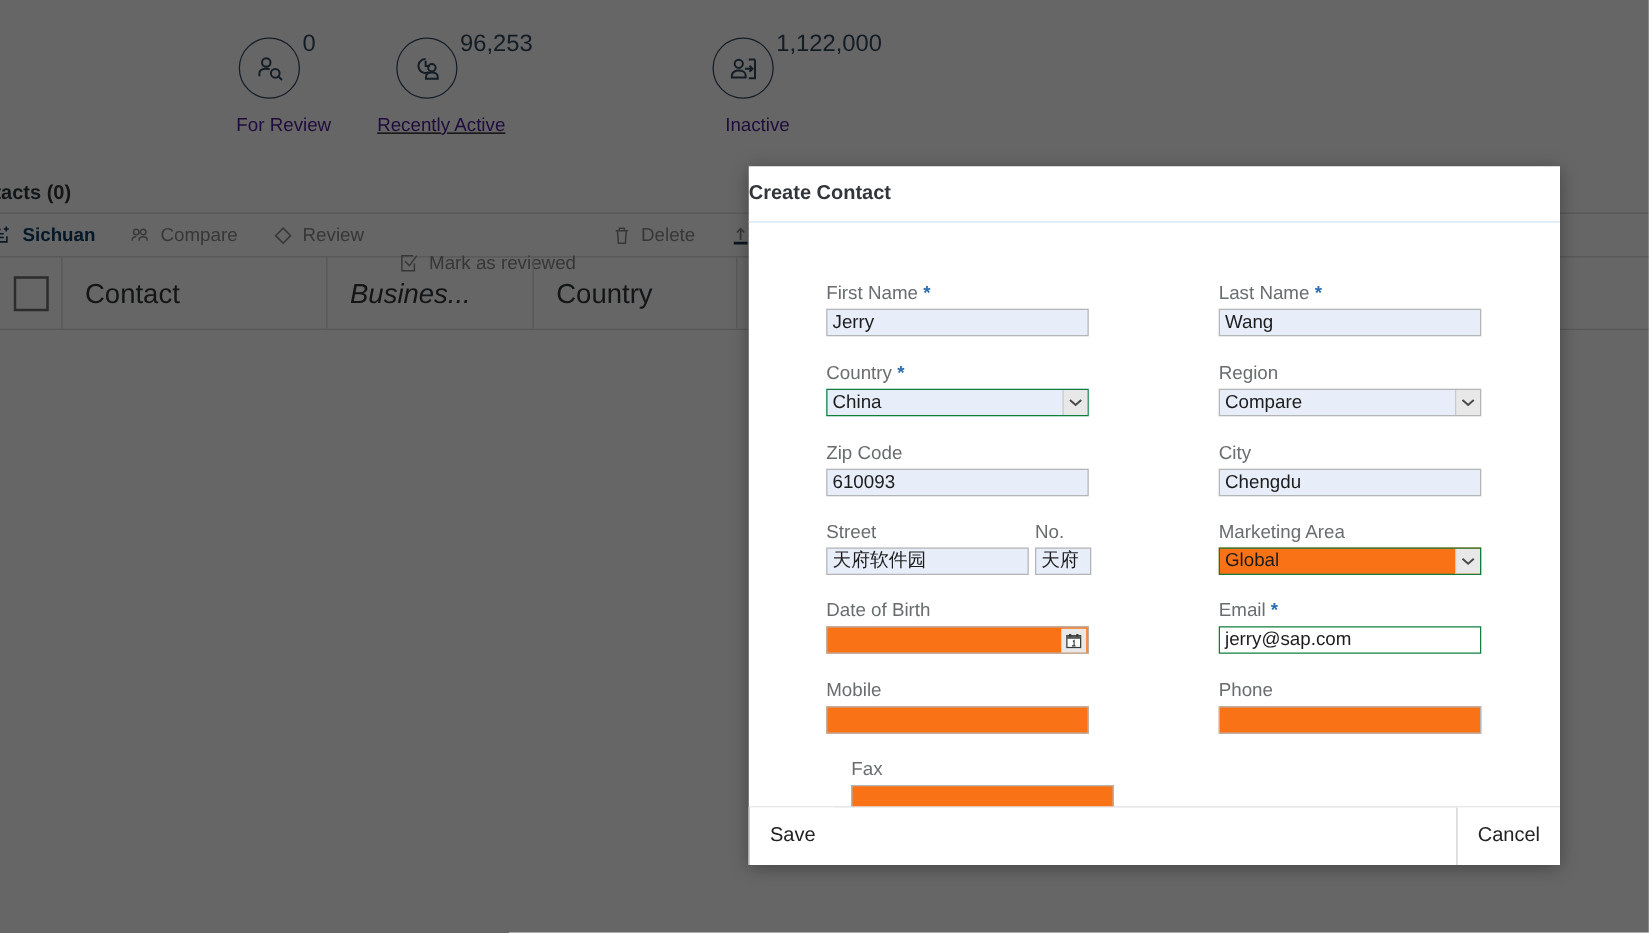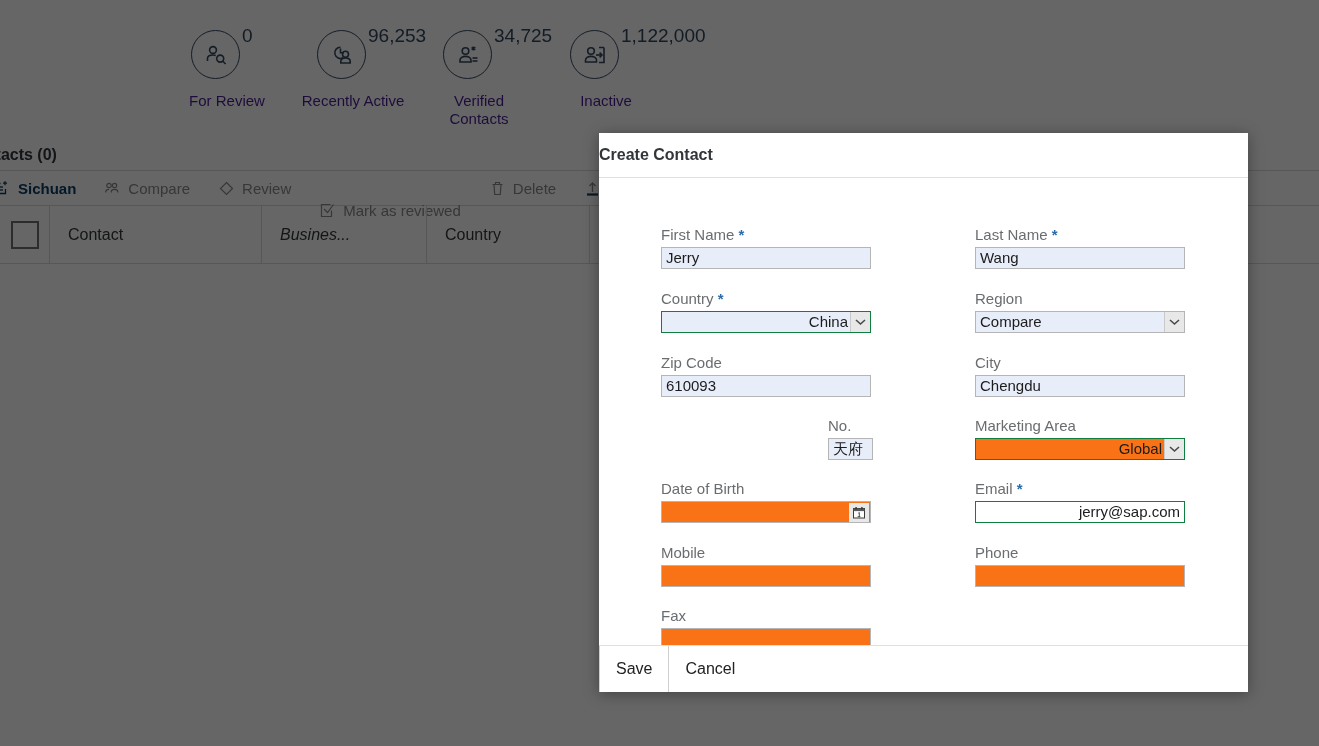--- a/index.html
+++ b/index.html
@@ -106,21 +106,21 @@
     position: absolute;
     left: 0; top: 206px;
     width: 1319px; height: 58px;
     display: flex;
     border-bottom: 1px solid #d9d9d9;
   }
   .th {
     display: flex;
     align-items: center;
     padding-left: 18px;
-    font-size: 16px;
+    font-size: 22px;
     color: #32363a;
     border-right: 1px solid #d9d9d9;
     overflow: hidden;
     white-space: nowrap;
   }
   .th-check {
     width: 50px;
     display: flex;
     align-items: center;
     justify-content: center;
@@ -171,21 +171,21 @@
     flex: 1 1 auto;
     position: relative;
     padding: 14px 0 0 0;
     overflow: hidden;
   }
   .dlg-footer {
     flex: 0 0 auto;
     height: 47px;
     border-top: 1px solid #e0e0e0;
     display: flex;
-    justify-content: flex-start;
+    justify-content: space-between;
     align-items: stretch;
   }
   .dlg-btn {
     min-width: 66px;
     padding: 0 16px;
     background: #ffffff;
     border: none;
     border-left: 1px solid #cfcfcf;
     font-family: "Liberation Sans", sans-serif;
     font-size: 16px;
@@ -226,21 +226,21 @@
     color: #1c1c1c;
     padding: 0 4px;
     line-height: 20px;
     display: flex;
     align-items: center;
     overflow: hidden;
     white-space: nowrap;
   }
   .fld.filled { background: #e8edfa; }
   .fld.white  { background: #ffffff; }
-  .fld.valid  { border: 1px solid #107e3e; justify-content: flex-end; }
+  .fld.valid  { border: 1px solid #107e3e; }
 
   
   .sel {
     position: relative;
     padding-right: 22px;
   }
   .sel-arrow {
     position: absolute;
     right: 0; top: 0;
     width: 20px; height: 100%;
@@ -282,50 +282,35 @@
             <path d="M5.5 20v-2.4c0-2.2 2.4-3.6 5.5-3.6 1 0 1.9.15 2.7.4"></path>
             <circle cx="18.2" cy="17.6" r="3.5"></circle>
             <line x1="20.8" y1="20.2" x2="23.6" y2="23"></line>
           </svg>
         </div>
         <div class="kpi-value">0</div>
       </div>
       <div class="kpi-label">For Review</div>
     </div>
 
-    <div class="kpi-card" style="left:283px;">
+    <div class="kpi-card" style="left:283px;text-decoration:underline;">
       <div class="kpi-circle-row">
         <div class="kpi-circle">
           <svg width="28" height="28" viewBox="0 0 28 28" fill="none" stroke="#32485f" stroke-width="1.6">
             <path d="M12.5 6.2a5.6 5.6 0 1 0 2.6 10.5"></path>
             <path d="M12.5 7.6v4.2h3.4"></path>
             <circle cx="17.5" cy="13.2" r="3"></circle>
             <path d="M12.8 22v-1.6c0-2.1 2.1-3.4 4.7-3.4s4.7 1.3 4.7 3.4V22z"></path>
           </svg>
         </div>
         <div class="kpi-value">96,253</div>
       </div>
       <div class="kpi-label">Recently Active</div>
     </div>
 
-    <div class="kpi-card" style="left:409px;">
-      <div class="kpi-circle-row">
-        <div class="kpi-circle">
-          <svg width="28" height="28" viewBox="0 0 28 28" fill="none" stroke="#32485f" stroke-width="1.6">
-            <circle cx="11.5" cy="10" r="3.3"></circle>
-            <path d="M6 21v-1.8c0-2.3 2.5-3.8 5.5-3.8s5.5 1.5 5.5 3.8V21z"></path>
-            <path d="M19.5 5.5v4M17.6 6.4l3.8 2.2M21.4 6.4l-3.8 2.2"></path>
-            <line x1="18.5" y1="17" x2="23.5" y2="17"></line>
-            <line x1="18.5" y1="20" x2="23.5" y2="20"></line>
-          </svg>
-        </div>
-        <div class="kpi-value">34,725</div>
-      </div>
-      <div class="kpi-label narrow">Verified Contacts</div>
-    </div>
 
     <div class="kpi-card" style="left:536px;">
       <div class="kpi-circle-row">
         <div class="kpi-circle">
           <svg width="28" height="28" viewBox="0 0 28 28" fill="none" stroke="#32485f" stroke-width="1.6">
             <circle cx="10" cy="10" r="3.3"></circle>
             <path d="M4.5 21v-1.8c0-2.3 2.5-3.8 5.5-3.8s5.5 1.5 5.5 3.8V21z"></path>
             <path d="M23 6.5h-5M23 6.5v15h-5"></path>
             <line x1="15" y1="14" x2="21" y2="14"></line>
             <path d="M18.6 11.6L21 14l-2.4 2.4"></path>
@@ -479,20 +464,24 @@
           <div class="flabel">Zip Code</div>
           <div class="fld filled">610093</div>
         </div>
         <div class="fcol-right">
           <div class="flabel">City</div>
           <div class="fld filled">Chengdu</div>
         </div>
       </div>
 
       <div class="frow" style="top:239px;">
+        <div class="street-wrap" style="width:162px;">
+          <div class="flabel">Street</div>
+          <div class="fld filled" style="width:162px;">天府软件园</div>
+        </div>
         <div style="position:absolute; left:229px; width:45px;">
           <div class="flabel">No.</div>
           <div class="fld filled" style="width:45px;text-align:right;">天府</div>
         </div>
         <div class="fcol-right">
           <div class="flabel">Marketing Area</div>
           <div class="fld valid sel">
             <span>Global</span>
             <span class="sel-arrow">
               <svg width="11" height="8" viewBox="0 0 11 8" fill="none" stroke="#4a4a4a" stroke-width="1.6">
@@ -531,21 +520,21 @@
         <div class="fcol-left">
           <div class="flabel">Mobile</div>
           <div class="fld"></div>
         </div>
         <div class="fcol-right">
           <div class="flabel">Phone</div>
           <div class="fld"></div>
         </div>
       </div>
 
-      <div class="frow" style="top:429px;">
+      <div class="frow" style="top:429px;margin-left:20px;">
         <div class="fcol-left">
           <div class="flabel">Fax</div>
           <div class="fld"></div>
         </div>
       </div>
 
     </div>
   </div>
 
   <div class="dlg-footer">

